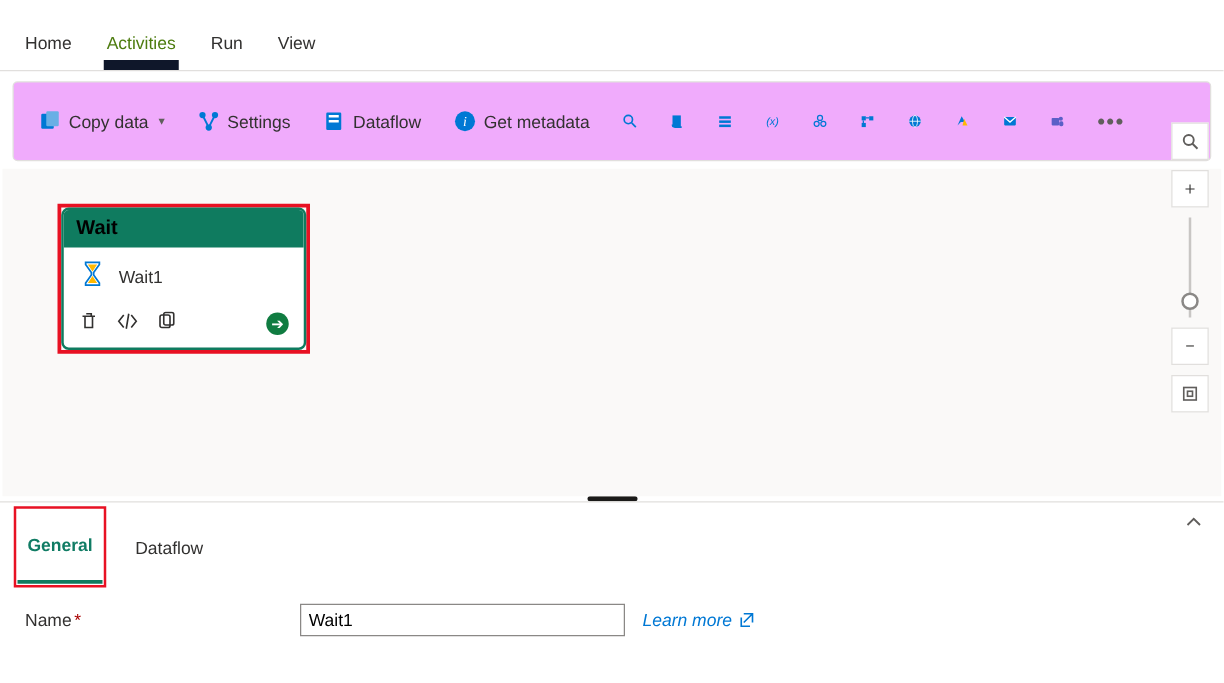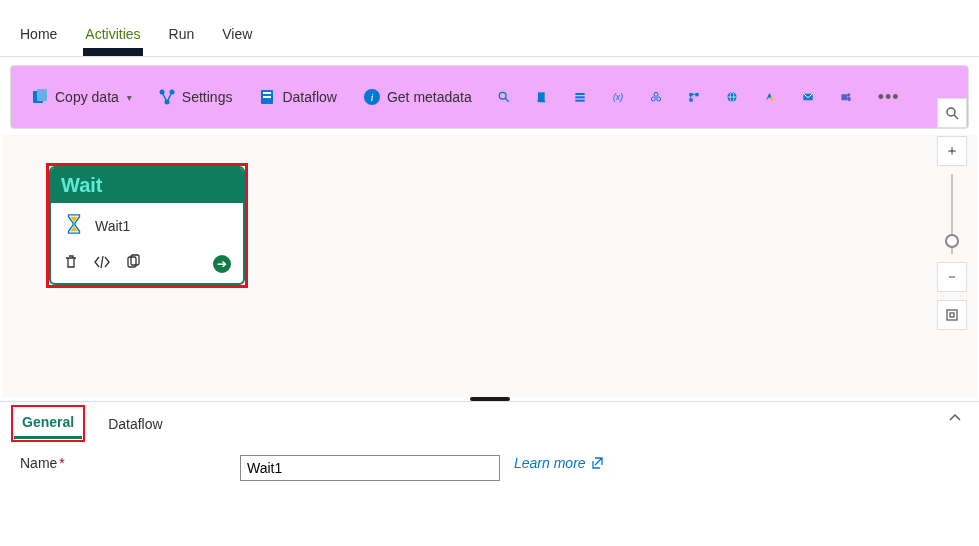--- a/index.html
+++ b/index.html
@@ -15,48 +15,48 @@
   .tool-btn { display: flex; align-items: center; gap: 6px; padding: 4px 6px; cursor: pointer; border-radius: 3px; }
   .tool-icon { display: inline-flex; align-items: center; justify-content: center; }
   .chev { font-size: 10px; color: #605e5c; margin-left: 2px; }
   .icon-only { width: 24px; height: 24px; justify-content: center; cursor: pointer; }
   .more { font-size: 18px; letter-spacing: 1px; color: #605e5c; padding: 0 6px; cursor: pointer; }
 
   
   .canvas { position: relative; background: #faf9f8; border-top: none; margin: 6px 2px 0; height: 262px; }
   .activity-card-wrap { position: absolute; left: 44px; top: 28px; border: 3px solid #e81123; padding: 0; }
   .activity-card { width: 196px; background: #fff; border: 2px solid #0f7b5f; border-radius: 6px; overflow: hidden; }
-  .card-head { background: #0f7b5f; color: #5eead4; font-weight: 600; padding: 6px 10px; font-size: 20px; }
+  .card-head { background: #0f7b5f; color: #000000; font-weight: 600; padding: 6px 10px; font-size: 16px; }
   .card-body { display: flex; align-items: center; gap: 10px; padding: 10px 12px; }
   .hourglass { width: 22px; height: 22px; }
   .card-name { font-size: 14px; color: #323130; }
   .card-footer { display: flex; align-items: center; gap: 14px; padding: 6px 12px 10px; }
   .card-footer .spacer { flex: 1; }
   .card-action-icon { cursor: pointer; }
   .go-circle { width: 18px; height: 18px; border-radius: 50%; background: #107c41; color: #fff; display: flex; align-items: center; justify-content: center; font-size: 12px; }
 
   
   .zoom-col { position: absolute; right: 10px; top: 98px; width: 34px; display: flex; flex-direction: column; align-items: center; gap: 8px; }
   .zbtn { width: 30px; height: 30px; border: 1px solid #e1dfdd; background: #fff; display: flex; align-items: center; justify-content: center; cursor: pointer; }
   .ztrack { width: 2px; height: 80px; background: #c8c6c4; position: relative; }
   .zhandle { position: absolute; top: 60px; left: -6px; width: 14px; height: 14px; border-radius: 50%; border: 2px solid #8a8886; background: #fff; }
 
   
   .splitter { width: 40px; height: 4px; background: #1b1a19; margin: 0 auto; border-radius: 2px; }
 
   
   .prop-panel { border-top: 1px solid #e1dfdd; }
   .prop-tabs { display: flex; align-items: center; padding: 6px 14px 0; position: relative; }
-  .ptab { padding: 6px 8px; margin-right: 18px; cursor: pointer; }
+  .ptab { padding: 20px 8px; margin-right: 18px; cursor: pointer; }
   .ptab.active { color: #107c64; border-bottom: 3px solid #0f7b5f; outline: 2px solid #e81123; outline-offset: 1px; font-weight: 600; }
   .collapse { position: absolute; right: 16px; top: 8px; cursor: pointer; color: #605e5c; }
 
   
   .form { padding: 16px 20px; }
-  .form-row { display: flex; align-items: flex-start; margin-bottom: 14px; }
+  .form-row { display: flex; align-items: center; margin-bottom: 14px; }
   .form-label { width: 220px; color: #323130; }
   .req { color: #a80000; margin-left: 2px; }
   .tinput { width: 260px; padding: 4px 6px; border: 1px solid #8a8886; font-family: inherit; font-size: 14px; }
   .tarea { width: 260px; height: 56px; padding: 4px 6px; border: 1px solid #8a8886; font-family: inherit; font-size: 14px; resize: both; }
   .learn { color: #0078d4; margin-left: 14px; cursor: pointer; display: flex; align-items: center; gap: 4px; font-style: italic; }
   .learn svg { width: 14px; height: 14px; }
 </style>
 </head>
 <body>
 

